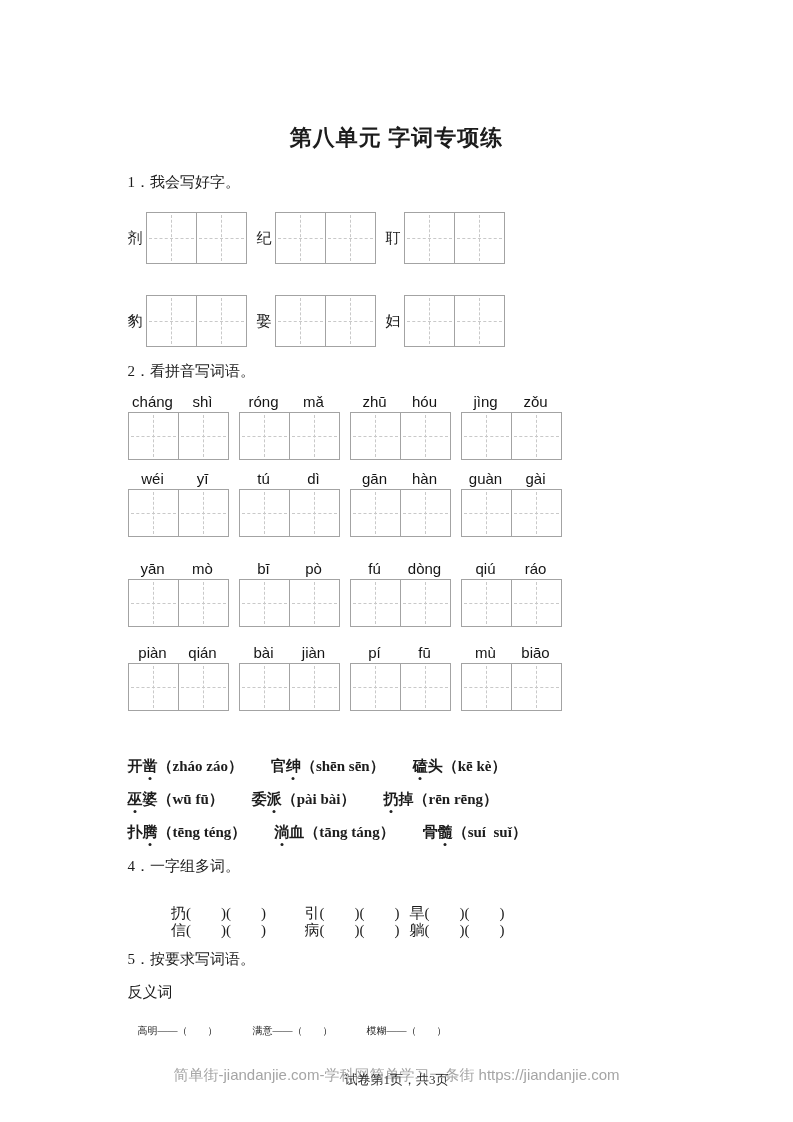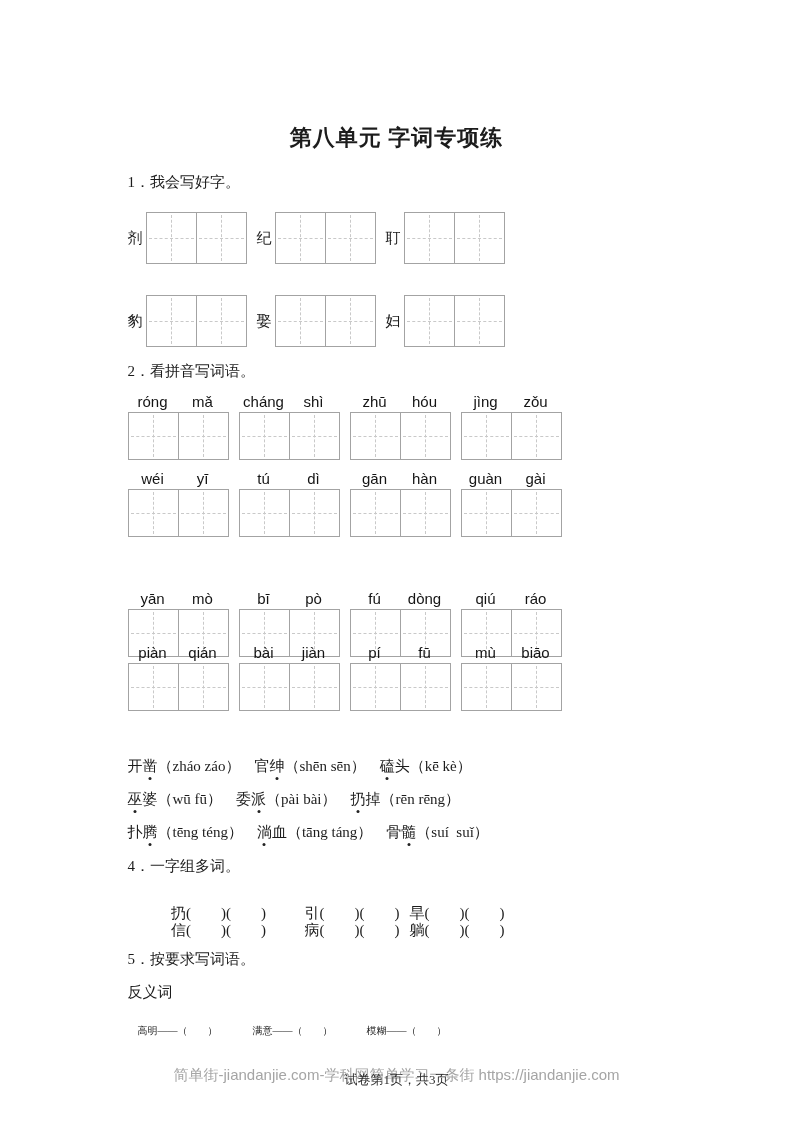--- a/index.html
+++ b/index.html
@@ -31,21 +31,21 @@
   .wchar { font-size:15px; margin-right:3px; }
   .q1row .tz .c { height:50px; }
 
   
   .prow { position:absolute; left:118px; display:flex; gap:10px; }
   .plbls { display:flex; margin-bottom:2px; font-family:"Liberation Sans", sans-serif; font-size:15px; color:#141414; }
   .plbls span { width:50px; text-align:center; }
   .prow .tz .c { height:46px; }
 
   
-  .q3line { position:absolute; left:118px; display:flex; gap:14px; font-size:15px; white-space:pre; }
+  .q3line { position:absolute; left:118px; display:flex; gap:28px; font-size:15px; white-space:pre;font-weight:bold; }
   .dotchar { position:relative; display:inline-block; }
   .dotchar::after {
     content:""; position:absolute; left:50%; bottom:-4px; transform:translateX(-50%);
     width:3px; height:3px; border-radius:50%; background:#222;
   }
 
   
   .q4line { position:absolute; left:118px; font-size:15px; white-space:pre;text-align:center; }
   .q4line span { display:inline-block; }
   .q4line span:nth-child(1) { width:152px; }
@@ -122,40 +122,40 @@
           <div class="c"></div>
         </div>
     </div>
   </div>
 
   <div class="qlabel" style="top:362px;">2．看拼音写词语。</div>
 
   <div class="prow" style="top:393px;">
     <div>
       <div class="plbls">
+          <span>cháng</span>
+          <span>shì</span>
+        </div>
+      <div class="tz">
+          <div class="c"></div>
+          <div class="c"></div>
+        </div>
+    </div>
+    <div>
+      <div class="plbls">
           <span>róng</span>
           <span>mǎ</span>
         </div>
       <div class="tz">
           <div class="c"></div>
           <div class="c"></div>
         </div>
     </div>
     <div>
       <div class="plbls">
-          <span>cháng</span>
-          <span>shì</span>
-        </div>
-      <div class="tz">
-          <div class="c"></div>
-          <div class="c"></div>
-        </div>
-    </div>
-    <div>
-      <div class="plbls">
           <span>zhū</span>
           <span>hóu</span>
         </div>
       <div class="tz">
           <div class="c"></div>
           <div class="c"></div>
         </div>
     </div>
     <div>
       <div class="plbls">
@@ -205,21 +205,21 @@
           <span>guàn</span>
           <span>gài</span>
         </div>
       <div class="tz">
           <div class="c"></div>
           <div class="c"></div>
         </div>
     </div>
   </div>
 
-  <div class="prow" style="top:590px;justify-content:space-between;">
+  <div class="prow" style="top:560px;justify-content:space-between;">
     <div>
       <div class="plbls">
           <span>yān</span>
           <span>mò</span>
         </div>
       <div class="tz">
           <div class="c"></div>
           <div class="c"></div>
         </div>
     </div>

